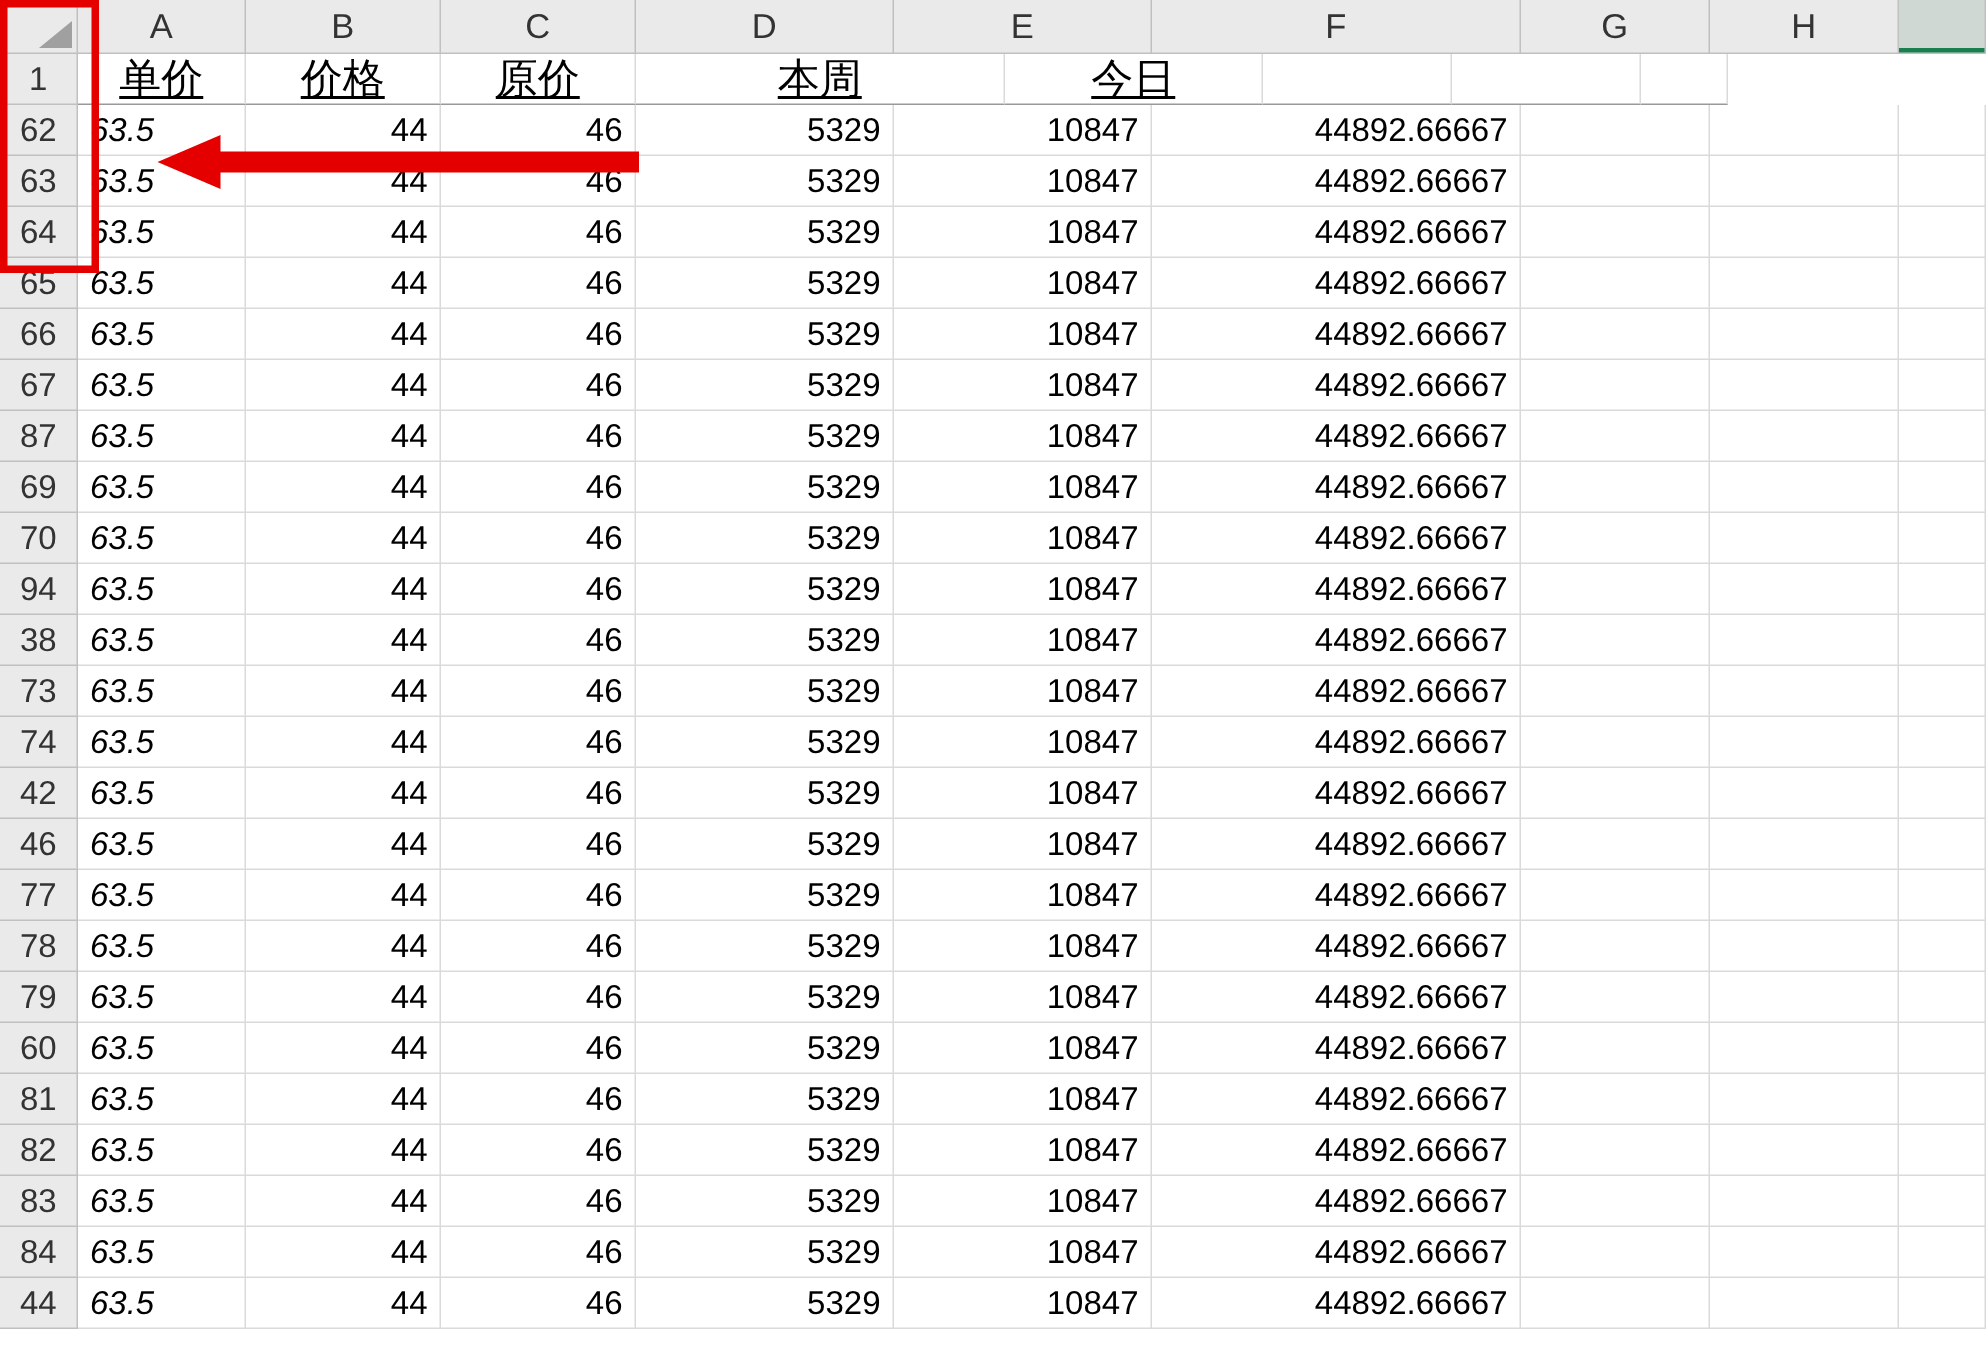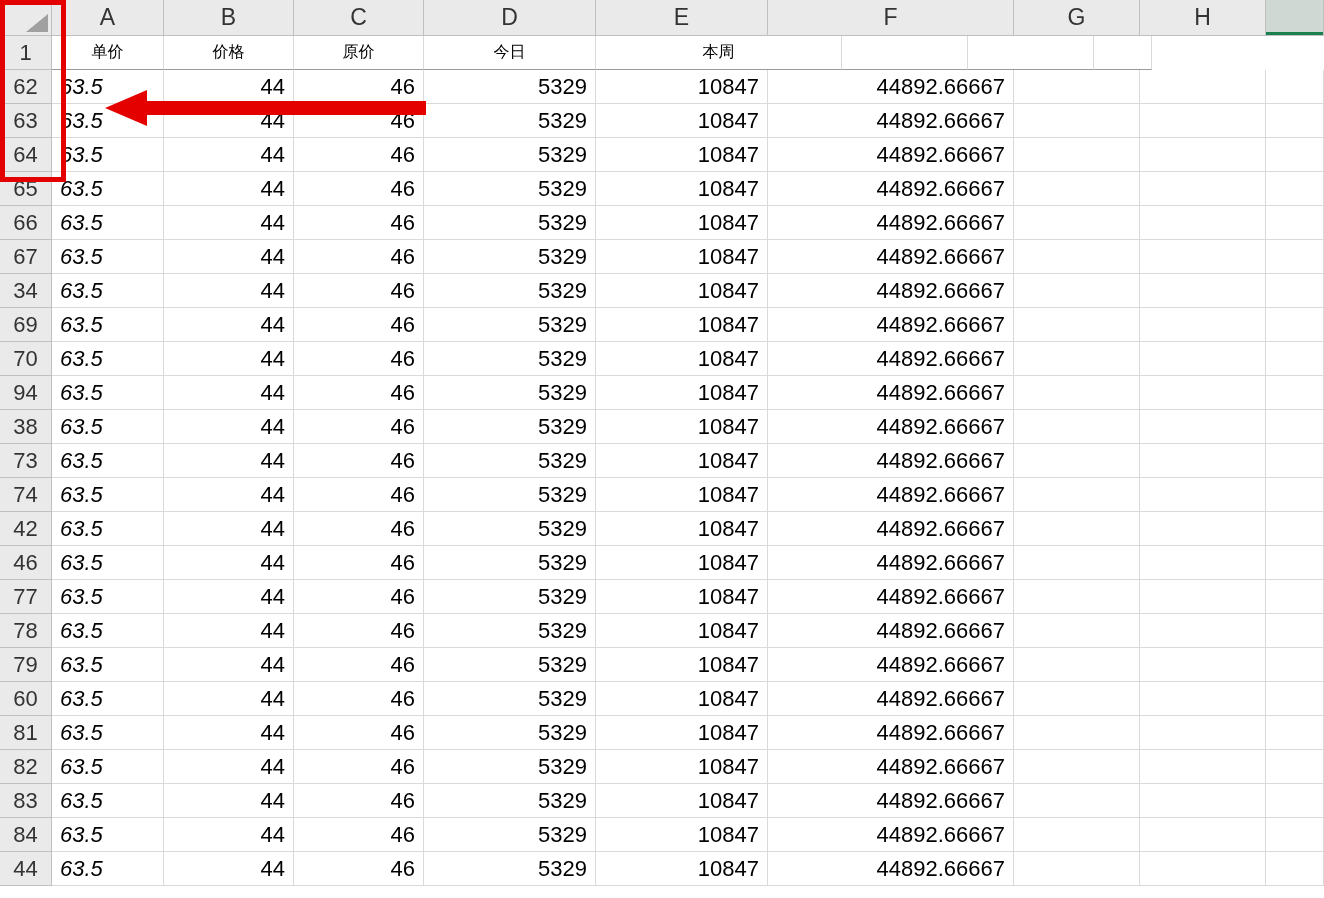--- a/index.html
+++ b/index.html
@@ -95,21 +95,22 @@
       align-items: center;
       padding: 0 8px;
       font-size: 22px;
       color: #000;
       overflow: hidden;
       white-space: nowrap;
     }
     .cell.header-row {
       border-bottom: 1px solid #999;
       justify-content: center;
-      font-size: 16px;
+      font-size: 28px;
+      text-decoration: underline;
     }
     .cell.num {
       justify-content: flex-end;
     }
     .cell.left-num {
       justify-content: flex-start;
       font-style: italic;
     }
     .w-a { width: 112px; }
     .w-b { width: 130px; }
@@ -163,22 +164,22 @@
         <div class="col-header selected w-last"></div>
       </div>
   </div>
 
   <div class="body-rows" id="body-rows">
       <div class="row">
         <div class="row-header">1</div>
         <div class="cell w-a header-row">单价</div>
         <div class="cell w-b header-row">价格</div>
         <div class="cell w-c header-row">原价</div>
+        <div class="cell w-f header-row">本周</div>
         <div class="cell w-e header-row">今日</div>
-        <div class="cell w-f header-row">本周</div>
         <div class="cell w-g header-row"></div>
         <div class="cell w-h header-row"></div>
         <div class="cell w-last header-row"></div>
       </div>
       <div class="row">
         <div class="row-header">62</div>
         <div class="cell w-a left-num">63.5</div>
         <div class="cell w-b num">44</div>
         <div class="cell w-c num">46</div>
         <div class="cell w-d num">5329</div>
@@ -242,21 +243,21 @@
         <div class="cell w-b num">44</div>
         <div class="cell w-c num">46</div>
         <div class="cell w-d num">5329</div>
         <div class="cell w-e num">10847</div>
         <div class="cell w-f num">44892.66667</div>
         <div class="cell w-g "></div>
         <div class="cell w-h "></div>
         <div class="cell w-last "></div>
       </div>
       <div class="row">
-        <div class="row-header">34</div>
+        <div class="row-header">87</div>
         <div class="cell w-a left-num">63.5</div>
         <div class="cell w-b num">44</div>
         <div class="cell w-c num">46</div>
         <div class="cell w-d num">5329</div>
         <div class="cell w-e num">10847</div>
         <div class="cell w-f num">44892.66667</div>
         <div class="cell w-g "></div>
         <div class="cell w-h "></div>
         <div class="cell w-last "></div>
       </div>

